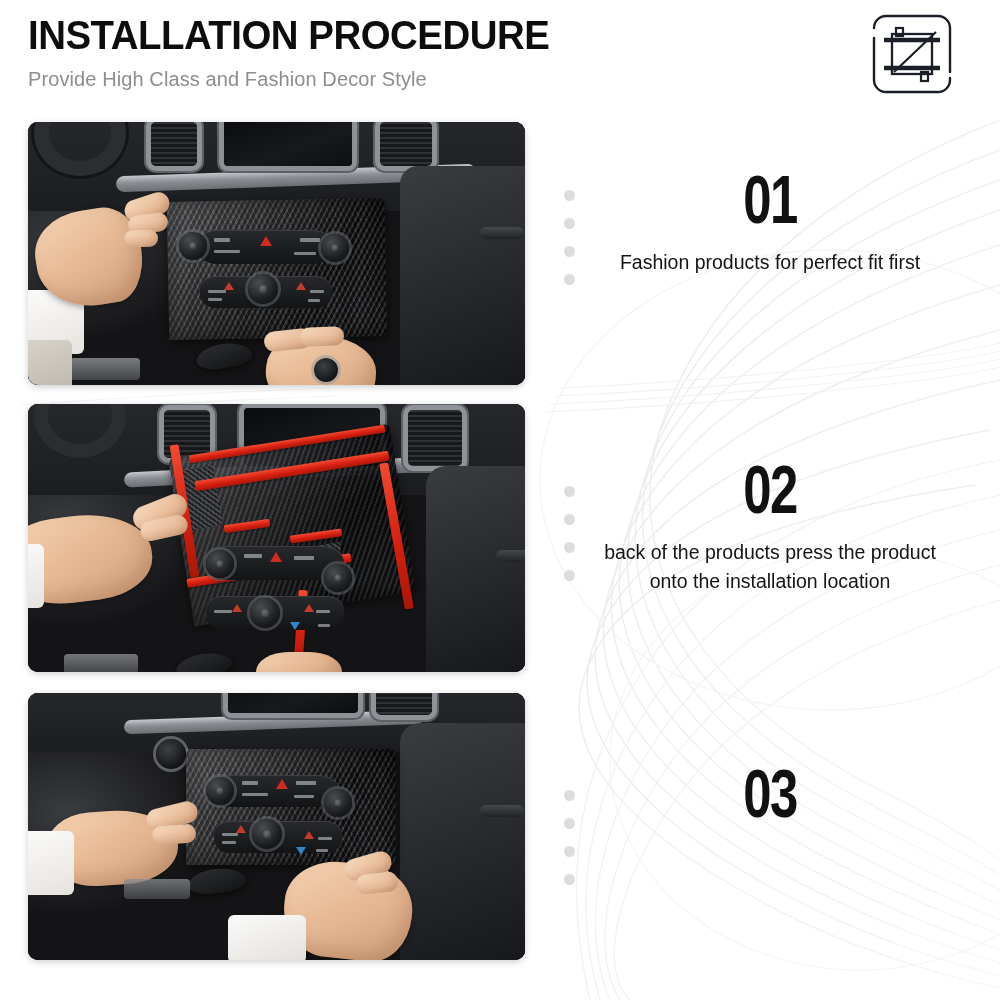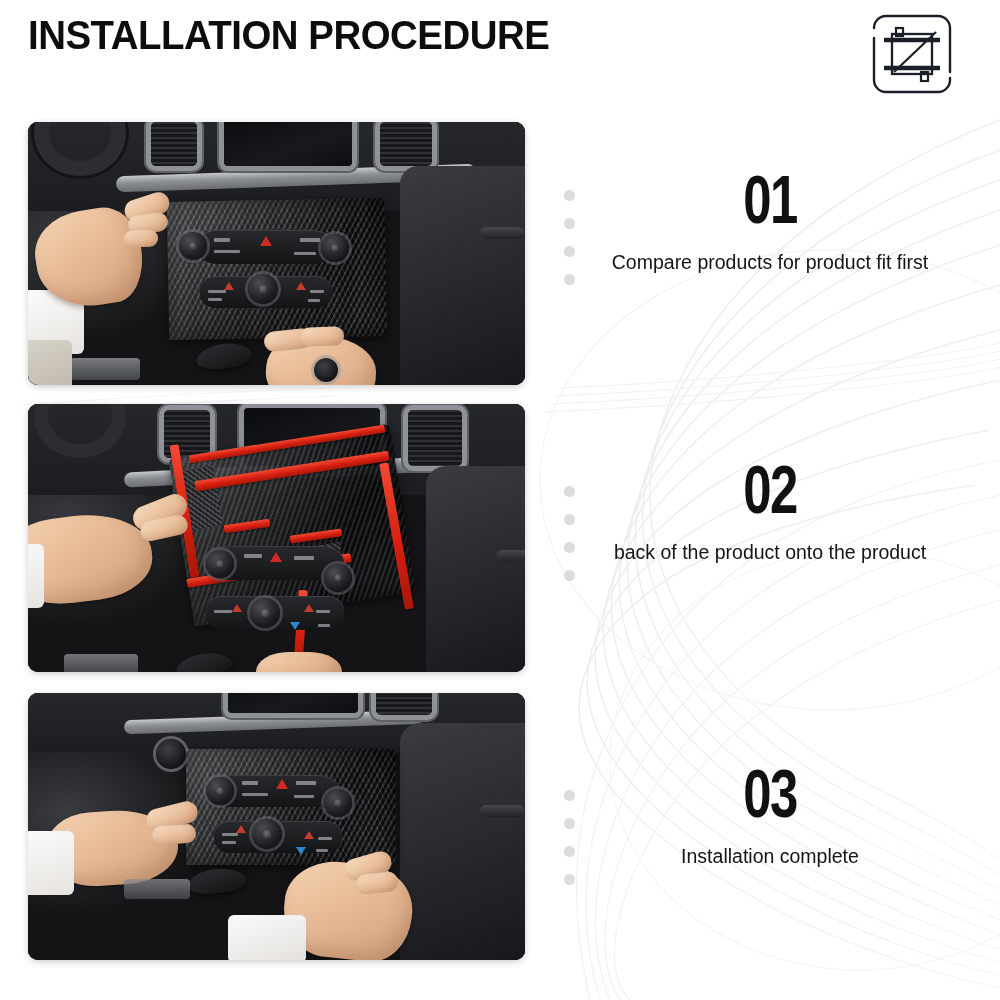--- a/index.html
+++ b/index.html
@@ -292,20 +292,21 @@
       <path d="M26,413 C126,406 226,400 336,396"></path>
       <path d="M32,421 C132,414 232,408 342,404"></path>
       <path d="M38,429 C138,422 238,416 348,412"></path>
     </g>
     <ellipse cx="830" cy="480" rx="290" ry="230" fill="none" stroke="#f4f4f4" stroke-width="1.3"></ellipse>
     <ellipse cx="860" cy="760" rx="250" ry="210" fill="none" stroke="#f5f5f5" stroke-width="1.3"></ellipse>
   </svg>
 
   <div class="header">
     <div class="title">INSTALLATION PROCEDURE</div>
+    <div class="subtitle">Provide High Class and Fashion Decor Style</div>
   </div>
 
   <div class="crop-badge">
     <svg viewBox="0 0 92 92" width="92" height="92">
       <path d="M8,20 a12,12 0 0 1 12,-12 h52 a12,12 0 0 1 12,12 v42" fill="none" stroke="#1b1f28" stroke-width="2.4" stroke-linecap="round"></path>
       <path d="M84,62 v2" fill="none" stroke="#1b1f28" stroke-width="2.4" stroke-linecap="round"></path>
       <path d="M84,70 v2 a12,12 0 0 1 -12,12 h-52 a12,12 0 0 1 -12,-12 v-42" fill="none" stroke="#1b1f28" stroke-width="2.4" stroke-linecap="round"></path>
 
       <rect x="26" y="26" width="40" height="40" fill="none" stroke="#1b1f28" stroke-width="2.3"></rect>
       <line x1="18" y1="32" x2="74" y2="32" stroke="#1b1f28" stroke-width="4.6"></line>
@@ -391,21 +392,21 @@
       <div class="dots" style="left:564px; top:190px;">
         <span class="dot"></span>
         <span class="dot"></span>
         <span class="dot"></span>
         <span class="dot"></span>
       </div>
 
       <div class="step-text" style="left:560px; top:168px;">
         <div class="step-num">01</div>
         <div class="step-desc">
-          <div>Compare products for product fit first</div>
+          <div>Fashion products for perfect fit first</div>
         </div>
       </div>
     </div>
 
     <div class="step">
 
       <div class="photo-frame" style="top:404px; width:497px; height:268px;">
         <div class="photo">
           <div class="dash">
             <div class="dash-bg"></div>
@@ -475,21 +476,22 @@
       <div class="dots" style="left:564px; top:486px;">
         <span class="dot"></span>
         <span class="dot"></span>
         <span class="dot"></span>
         <span class="dot"></span>
       </div>
 
       <div class="step-text" style="left:560px; top:458px;">
         <div class="step-num">02</div>
         <div class="step-desc">
-          <div>back of the product onto the product</div>
+          <div>back of the products press the product</div>
+          <div>onto the installation location</div>
         </div>
       </div>
     </div>
 
     <div class="step">
 
       <div class="photo-frame" style="top:693px; width:497px; height:267px;">
         <div class="photo">
           <div class="dash">
             <div class="dash-bg"></div>
@@ -548,19 +550,18 @@
       <div class="dots" style="left:564px; top:790px;">
         <span class="dot"></span>
         <span class="dot"></span>
         <span class="dot"></span>
         <span class="dot"></span>
       </div>
 
       <div class="step-text" style="left:560px; top:762px;">
         <div class="step-num">03</div>
         <div class="step-desc">
-          <div>Installation complete</div>
         </div>
       </div>
     </div>
 
   </div>
 </div>
 
 </body></html>

